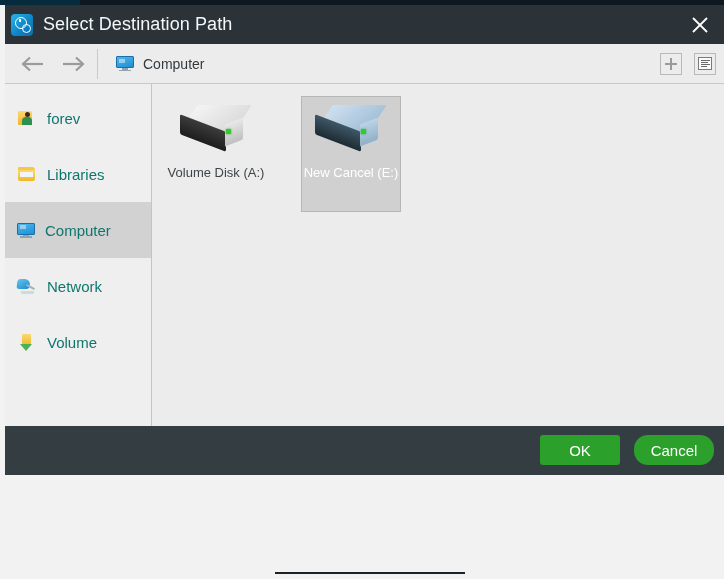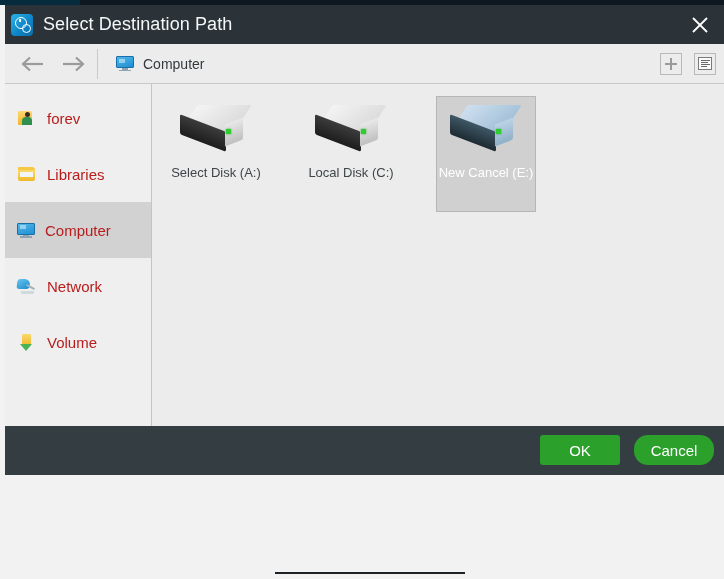--- a/index.html
+++ b/index.html
@@ -247,21 +247,21 @@
     align-items: center;
     padding-left: 12px;
     box-sizing: border-box;
     gap: 10px;
   }
   .side-item.selected {
     background: #d2d2d2;
   }
   .side-label {
     font-size: 15px;
-    color: #b91c1c;
+    color: #0f766e;
     white-space: nowrap;
   }
 
   
   .ic {
     width: 20px; height: 18px;
     position: relative;
     flex: 0 0 20px;
   }
   
@@ -587,32 +587,23 @@
       <div class="content">
         <div class="grid">
 
           <div class="tile">
             <span class="hdd">
               <span class="top"></span>
                 <span class="face"></span>
                 <span class="side"></span>
                 <span class="led"></span>
             </span>
-            <span class="tile-label">Select Disk (A:)</span>
+            <span class="tile-label">Volume Disk (A:)</span>
           </div>
 
-          <div class="tile">
-            <span class="hdd">
-              <span class="top"></span>
-                <span class="face"></span>
-                <span class="side"></span>
-                <span class="led"></span>
-            </span>
-            <span class="tile-label">Local Disk (C:)</span>
-          </div>
 
           <div class="tile selected">
             <span class="hdd blue">
               <span class="top"></span>
                 <span class="face"></span>
                 <span class="side"></span>
                 <span class="led"></span>
             </span>
             <span class="tile-label">New Cancel (E:)</span>
           </div>

